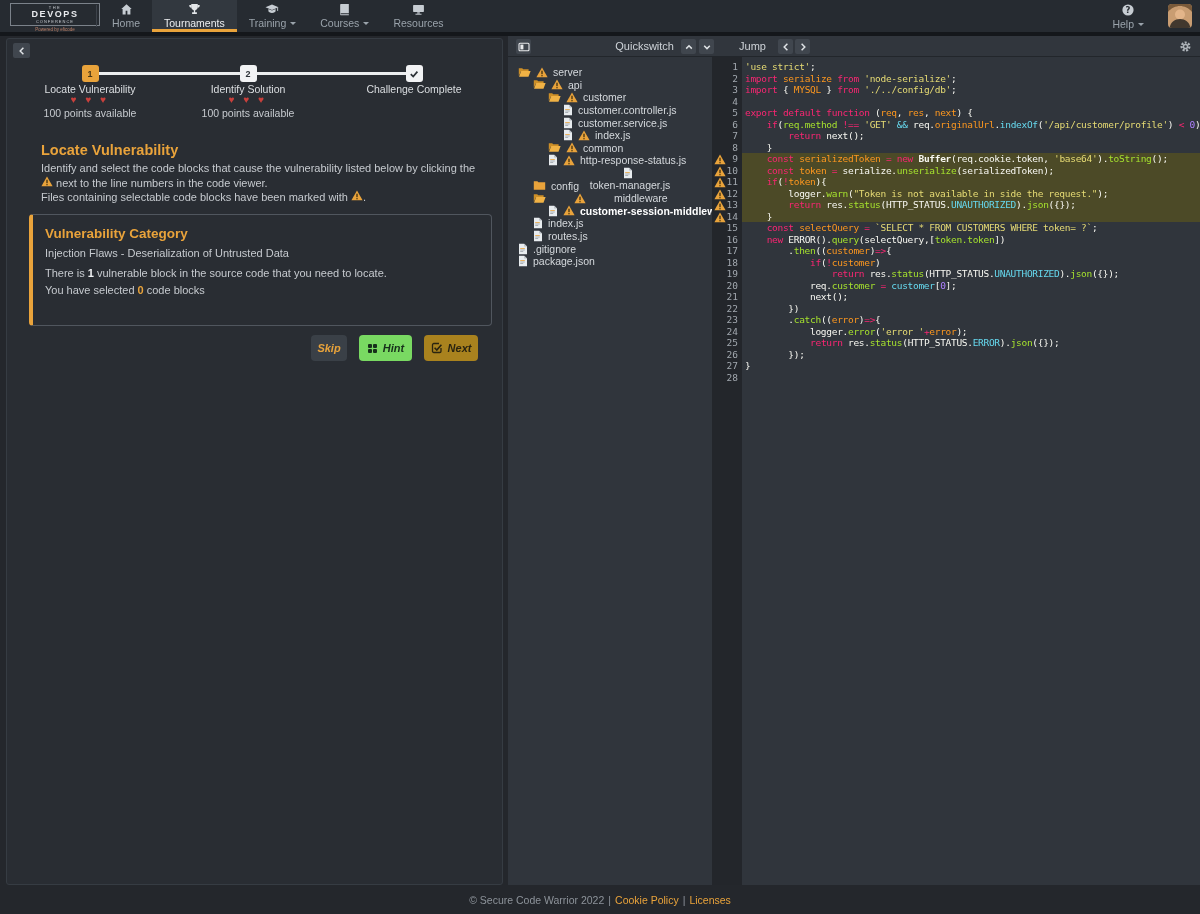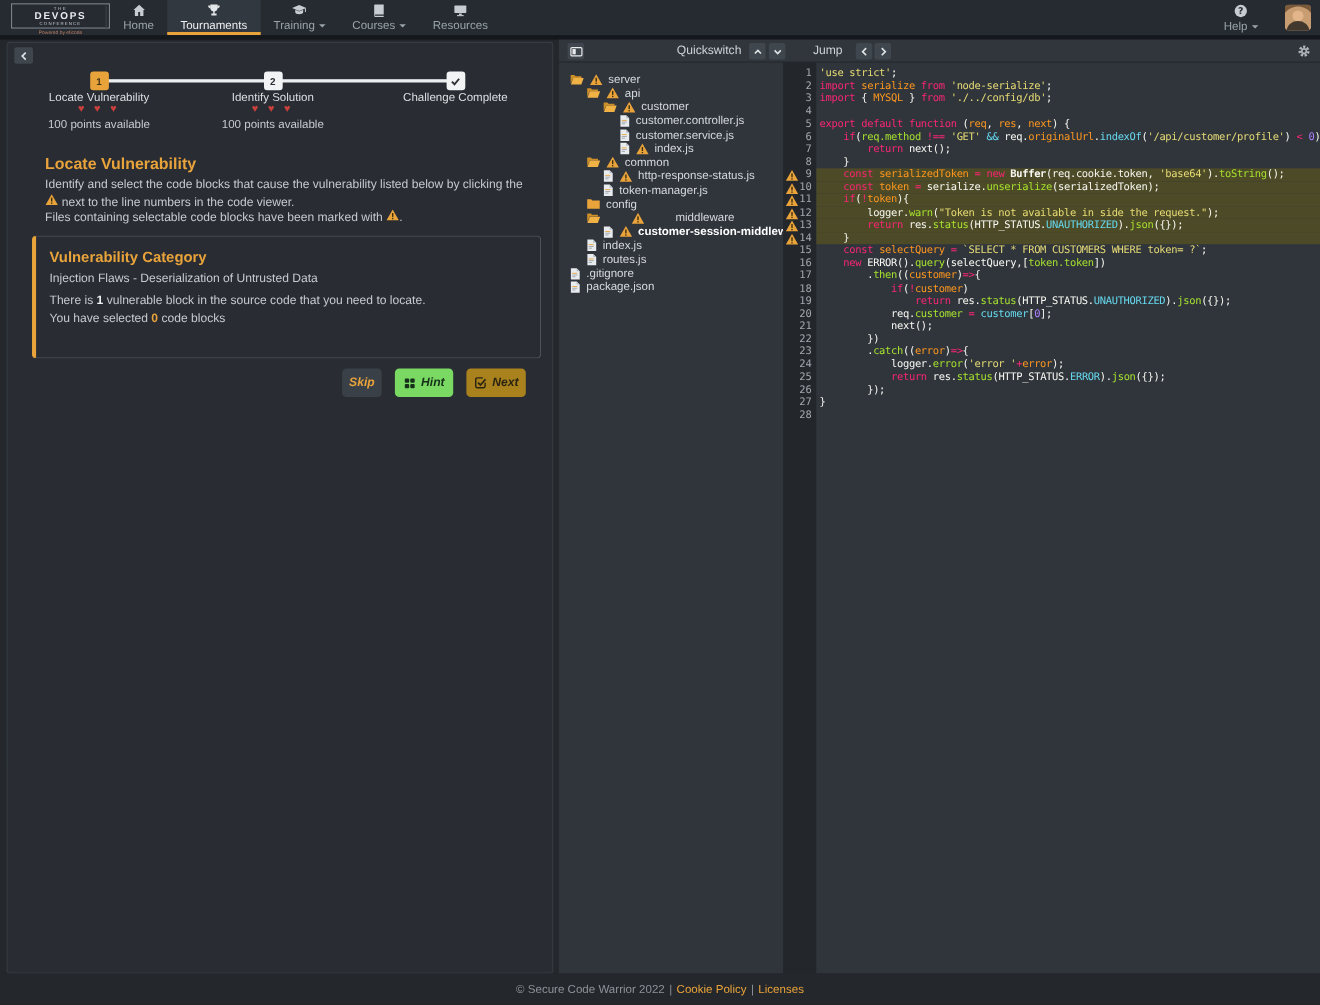--- a/index.html
+++ b/index.html
@@ -391,21 +391,21 @@
         </span>
         <span class="ic">
           <svg width="12" height="11" viewBox="0 0 12 11">
             <path d="M6 .5 11.6 10.3H.4z" fill="#e9a33b"></path>
             <rect x="5.4" y="3.7" width="1.2" height="3.5" fill="#33270b"></rect>
             <rect x="5.4" y="8.1" width="1.2" height="1.2" fill="#33270b"></rect>
           </svg>
         </span>
         <span class="tlbl">index.js</span>
       </div>
-      <div class="tree-row" style="padding-left: 25px;">
+      <div class="tree-row" style="padding-left: 40px;">
         <span class="ic">
           <svg width="13" height="11" viewBox="0 0 13 11">
             <path d="M.8 1.2h3.4l1 1.1h5.4v1.6H3.1L.8 9z" fill="#cd8f27"></path>
             <path d="M3.2 4h9.4l-2.1 5.8H1z" fill="#f0b245"></path>
           </svg>
         </span>
         <span class="ic">
           <svg width="12" height="11" viewBox="0 0 12 11">
             <path d="M6 .5 11.6 10.3H.4z" fill="#e9a33b"></path>
             <rect x="5.4" y="3.7" width="1.2" height="3.5" fill="#33270b"></rect>
@@ -426,21 +426,21 @@
         </span>
         <span class="ic">
           <svg width="12" height="11" viewBox="0 0 12 11">
             <path d="M6 .5 11.6 10.3H.4z" fill="#e9a33b"></path>
             <rect x="5.4" y="3.7" width="1.2" height="3.5" fill="#33270b"></rect>
             <rect x="5.4" y="8.1" width="1.2" height="1.2" fill="#33270b"></rect>
           </svg>
         </span>
         <span class="tlbl">http-response-status.js</span>
       </div>
-      <div class="tree-row" style="padding-left: 40px;">
+      <div class="tree-row" style="padding-left: 40px; flex-direction: column;">
         <span class="ic">
           <svg width="10" height="12" viewBox="0 0 10 12">
             <path d="M1 .8h5.2L9 3.6v7.6H1z" fill="#e8ecef"></path>
             <path d="M6.2.8 9 3.6H6.2z" fill="#b7bdc3"></path>
             <rect x="2.2" y="5" width="4.6" height=".8" fill="#e9a33b"></rect>
             <rect x="2.2" y="6.6" width="4.6" height=".8" fill="#9aa2a9"></rect>
             <rect x="2.2" y="8.2" width="3" height=".8" fill="#9aa2a9"></rect>
           </svg>
         </span>
         <span class="tlbl">token-manager.js</span>

